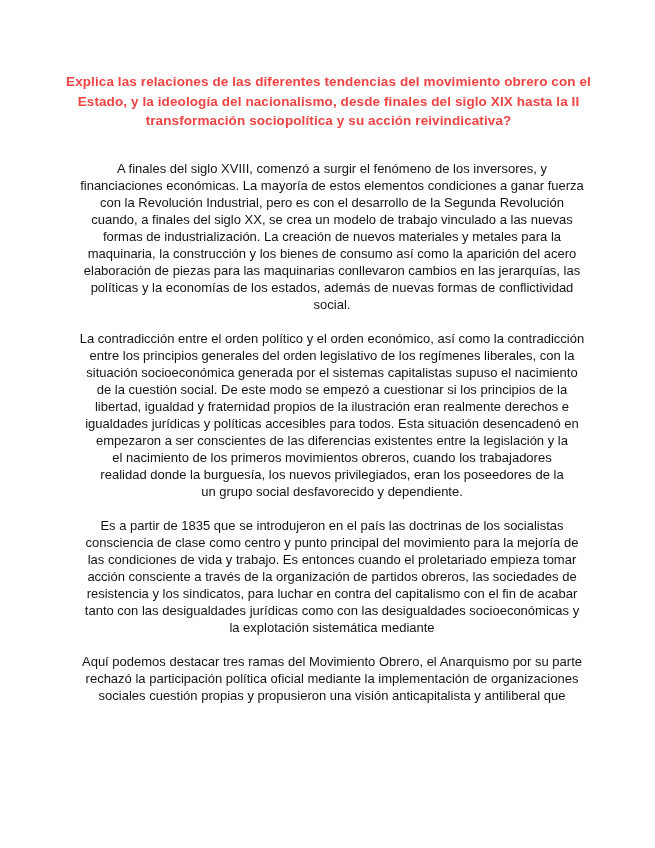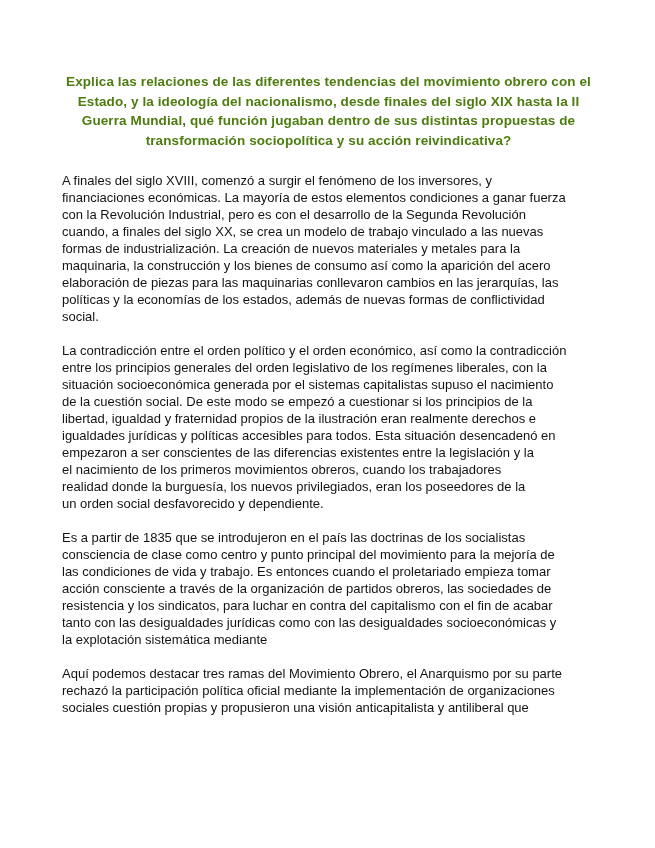--- a/index.html
+++ b/index.html
@@ -18,48 +18,48 @@
   .doc-title {
     position: absolute;
     top: 72px;
     left: 61px;
     width: 535px;
     margin: 0;
     text-align: center;
     font-size: 13.5px;
     line-height: 19.5px;
     font-weight: bold;
-    color: #4d7c0f;
+    color: #ef4444;
     letter-spacing: 0.1px;
   }
   .doc-body {
     position: absolute;
     top: 160px;
     left: 62px;
     width: 540px;
     font-size: 13px;
     line-height: 17px;
     color: #141414;
   }
   .paragraph {
-    margin: 12px 0 17px 0;
+    margin: 0 0 17px 0;
     padding: 0;
+    text-align: center;
   }
   .line {
     white-space: nowrap;
   }
 </style>
 </head>
 <body>
 
 <div class="page">
   <h1 class="doc-title">
       <div class="line">Explica las relaciones de las diferentes tendencias del movimiento obrero con el</div>
       <div class="line">Estado, y la ideología del nacionalismo, desde finales del siglo XIX hasta la II</div>
-      <div class="line">Guerra Mundial, qué función jugaban dentro de sus distintas propuestas de</div>
       <div class="line">transformación sociopolítica y su acción reivindicativa?</div>
     </h1>
   <div class="doc-body">
     <div class="paragraph">
         <div class="line">A finales del siglo XVIII, comenzó a surgir el fenómeno de los inversores, y</div>
         <div class="line">financiaciones económicas. La mayoría de estos elementos condiciones a ganar fuerza</div>
         <div class="line">con la Revolución Industrial, pero es con el desarrollo de la Segunda Revolución</div>
         <div class="line">cuando, a finales del siglo XX, se crea un modelo de trabajo vinculado a las nuevas</div>
         <div class="line">formas de industrialización. La creación de nuevos materiales y metales para la</div>
         <div class="line">maquinaria, la construcción y los bienes de consumo así como la aparición del acero</div>
@@ -70,21 +70,21 @@
     <div class="paragraph">
         <div class="line">La contradicción entre el orden político y el orden económico, así como la contradicción</div>
         <div class="line">entre los principios generales del orden legislativo de los regímenes liberales, con la</div>
         <div class="line">situación socioeconómica generada por el sistemas capitalistas supuso el nacimiento</div>
         <div class="line">de la cuestión social. De este modo se empezó a cuestionar si los principios de la</div>
         <div class="line">libertad, igualdad y fraternidad propios de la ilustración eran realmente derechos e</div>
         <div class="line">igualdades jurídicas y políticas accesibles para todos. Esta situación desencadenó en</div>
         <div class="line">empezaron a ser conscientes de las diferencias existentes entre la legislación y la</div>
         <div class="line">el nacimiento de los primeros movimientos obreros, cuando los trabajadores</div>
         <div class="line">realidad donde la burguesía, los nuevos privilegiados, eran los poseedores de la</div>
-        <div class="line">un orden social desfavorecido y dependiente.</div>
+        <div class="line">un grupo social desfavorecido y dependiente.</div>
       </div>
     <div class="paragraph">
         <div class="line">Es a partir de 1835 que se introdujeron en el país las doctrinas de los socialistas</div>
         <div class="line">consciencia de clase como centro y punto principal del movimiento para la mejoría de</div>
         <div class="line">las condiciones de vida y trabajo. Es entonces cuando el proletariado empieza tomar</div>
         <div class="line">acción consciente a través de la organización de partidos obreros, las sociedades de</div>
         <div class="line">resistencia y los sindicatos, para luchar en contra del capitalismo con el fin de acabar</div>
         <div class="line">tanto con las desigualdades jurídicas como con las desigualdades socioeconómicas y</div>
         <div class="line">la explotación sistemática mediante</div>
       </div>

